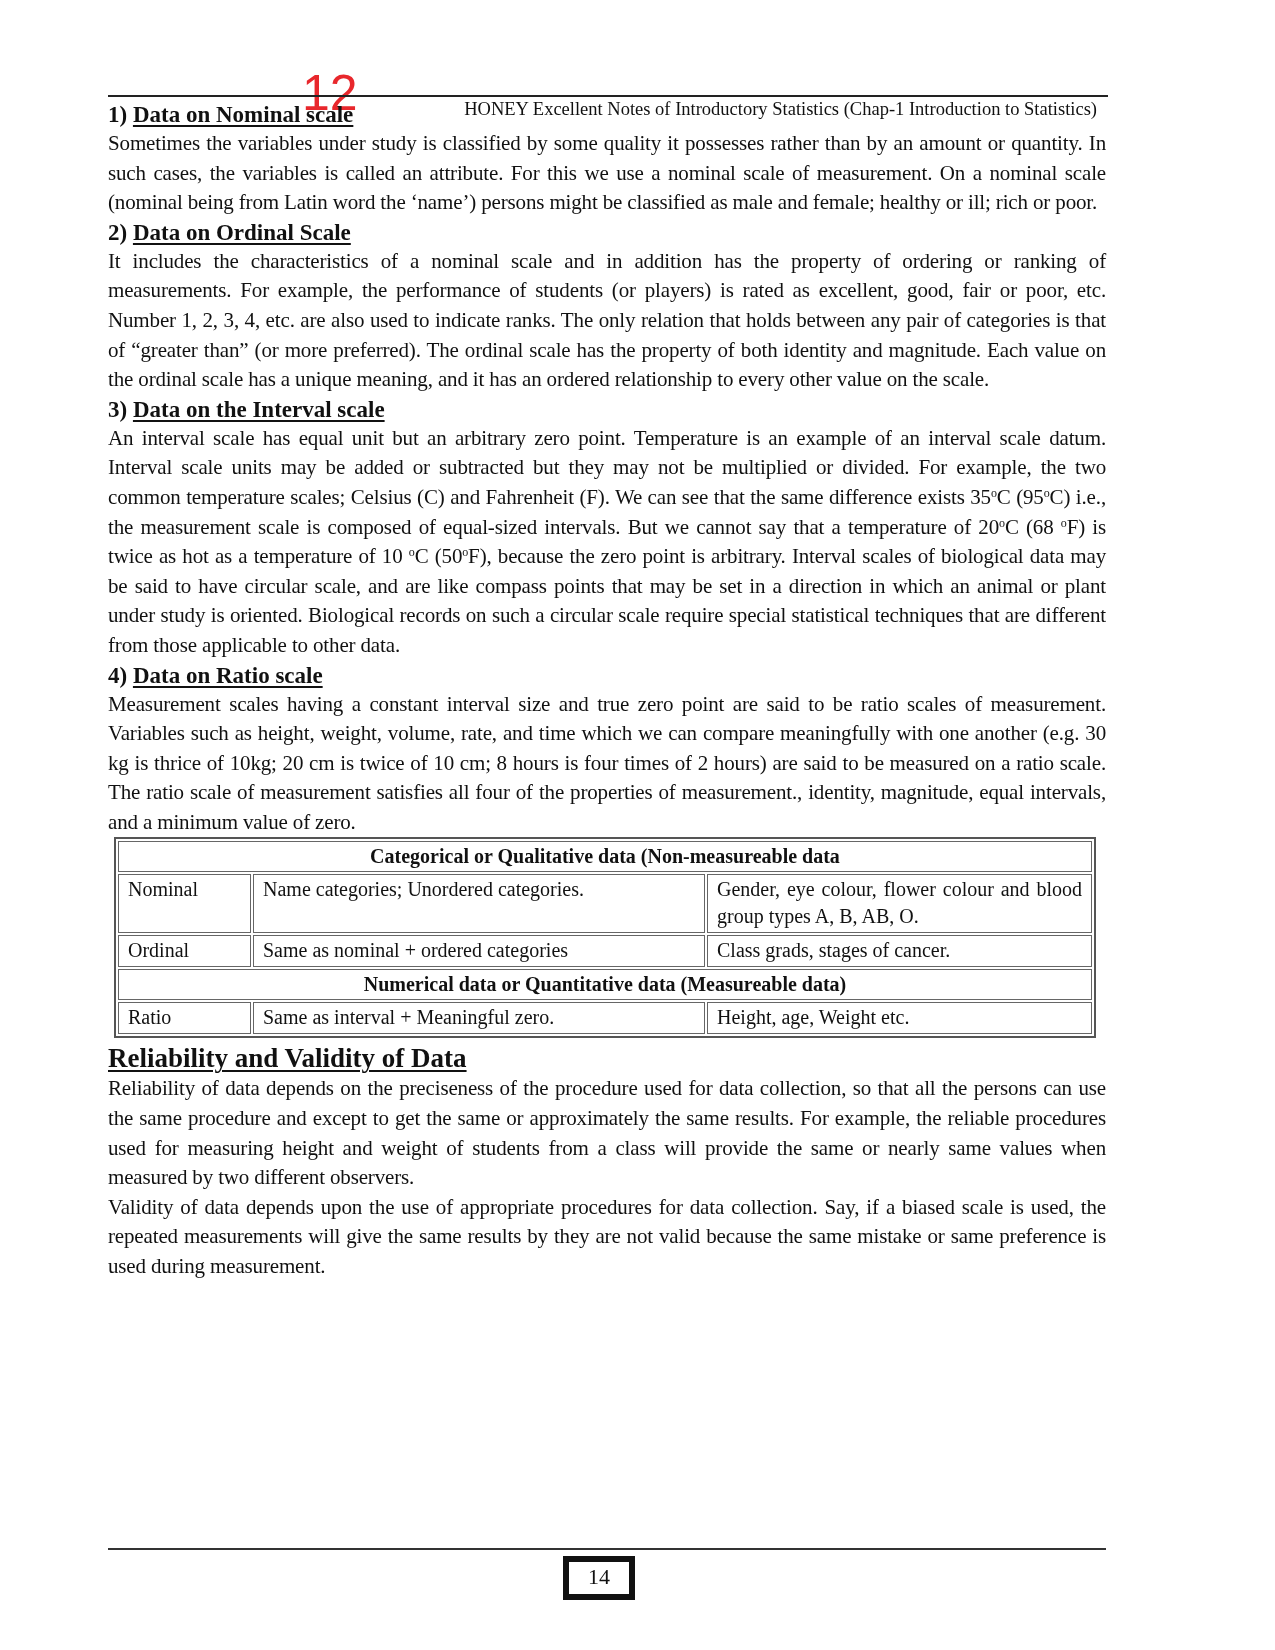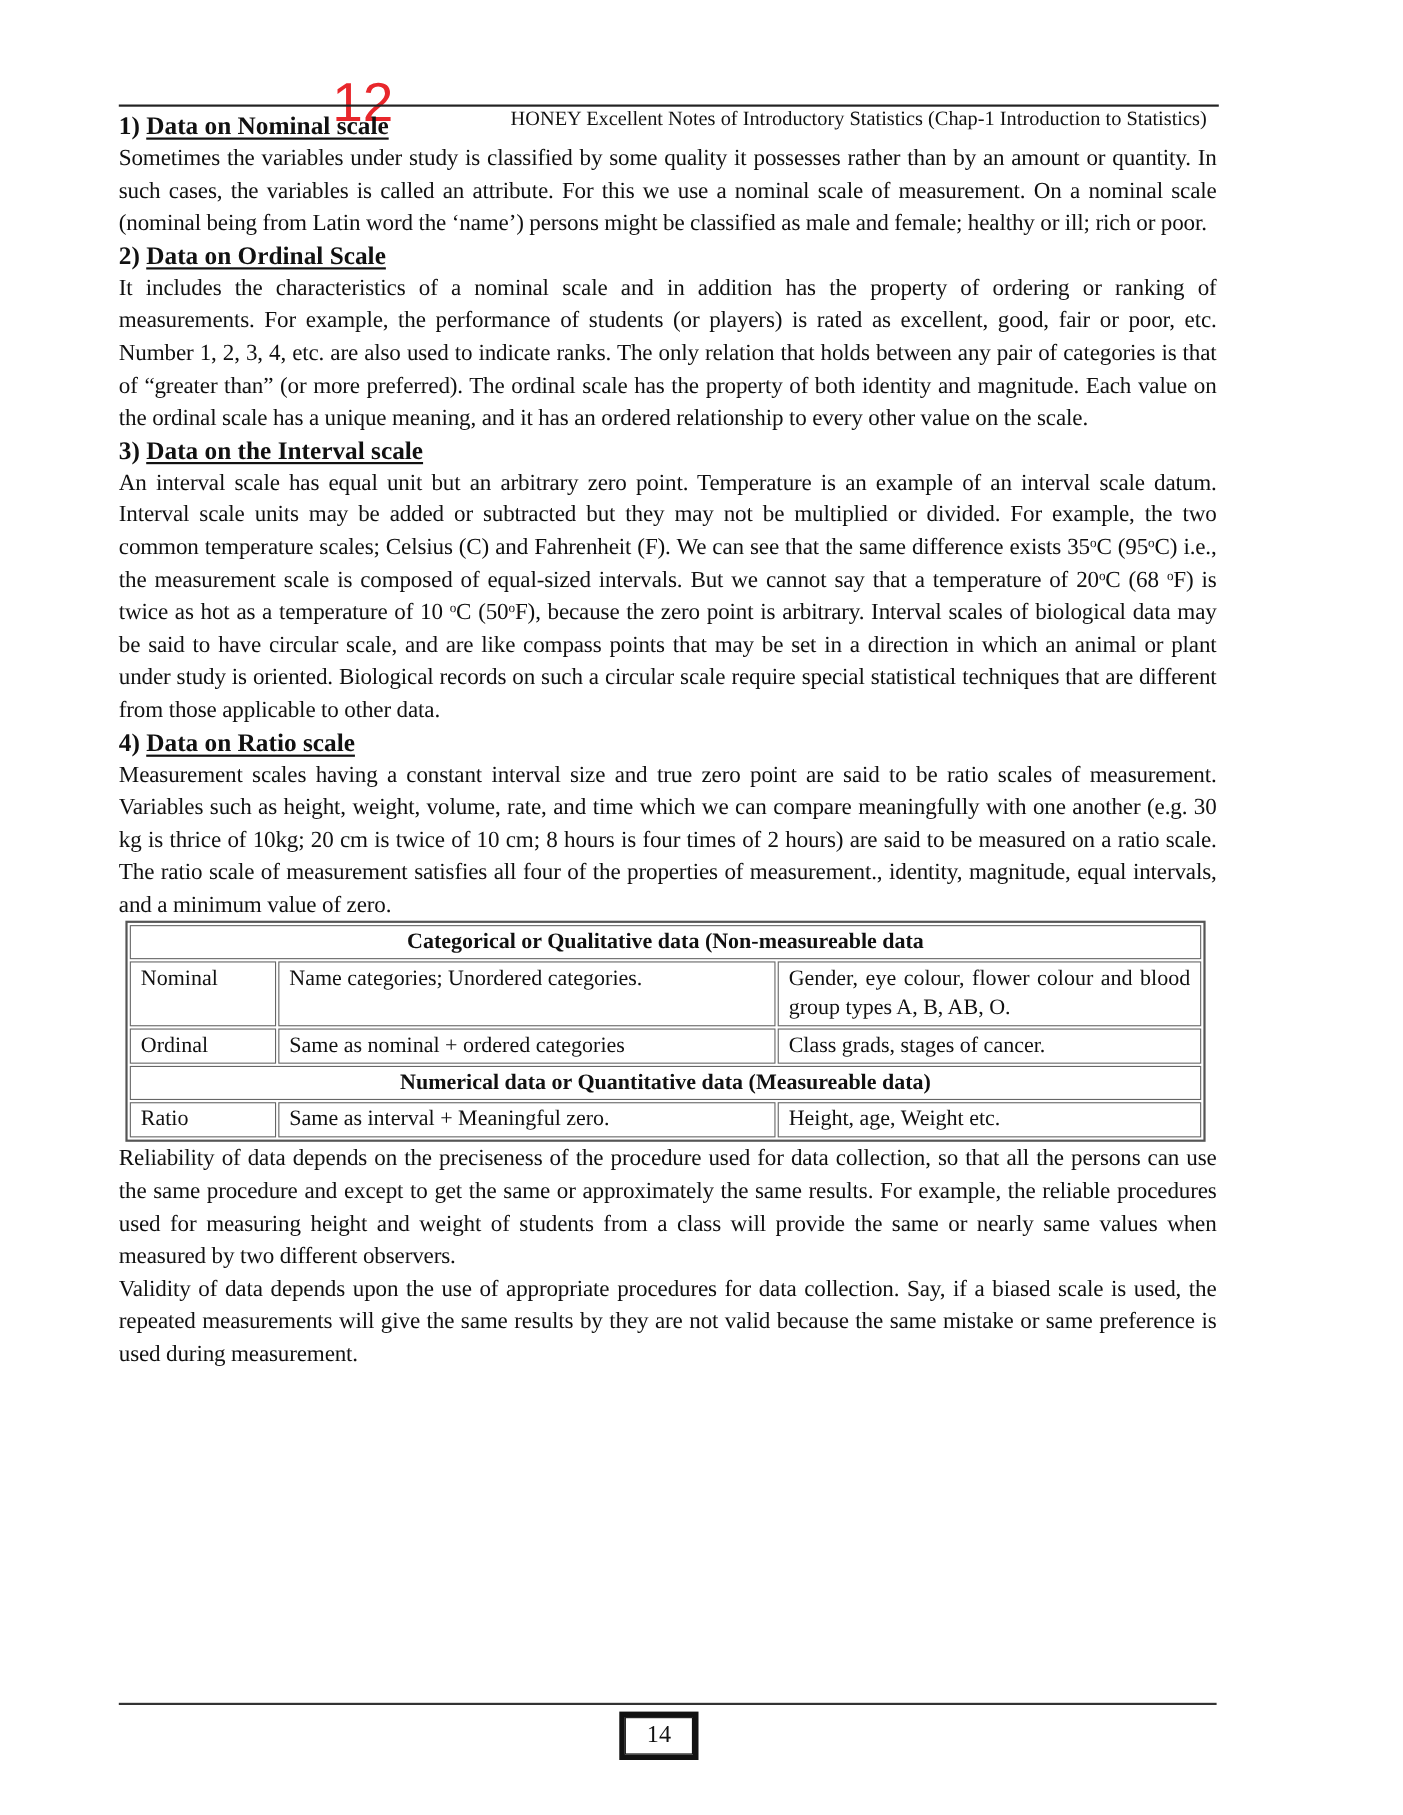--- a/index.html
+++ b/index.html
@@ -95,20 +95,23 @@
           <td class="group" colspan="3">Numerical data or Quantitative data (Measureable data)</td>
         </tr>
         <tr>
           <td class="lvl">Ratio</td>
           <td class="desc">Same as interval + Meaningful zero.</td>
           <td class="ex">Height, age, Weight etc.</td>
         </tr>
       </tbody>
     </table>
 
+    <div class="h2">
+      <u>Reliability and Validity of Data</u>
+    </div>
     <p class="body">Reliability of data depends on the preciseness of the procedure used for data collection, so that all the persons can use the same procedure and except to get the same or approximately the same results. For example, the reliable procedures used for measuring height and weight of students from a class will provide the same or nearly same values when measured by two different observers.</p>
     <p class="body">Validity of data depends upon the use of appropriate procedures for data collection. Say, if a biased scale is used, the repeated measurements will give the same results by they are not valid because the same mistake or same preference is used during measurement.</p>
   </div>
 
   <div class="footer-rule"></div>
   <div class="footer-box">
     <div class="inner">14</div>
   </div>
 </div>
 

